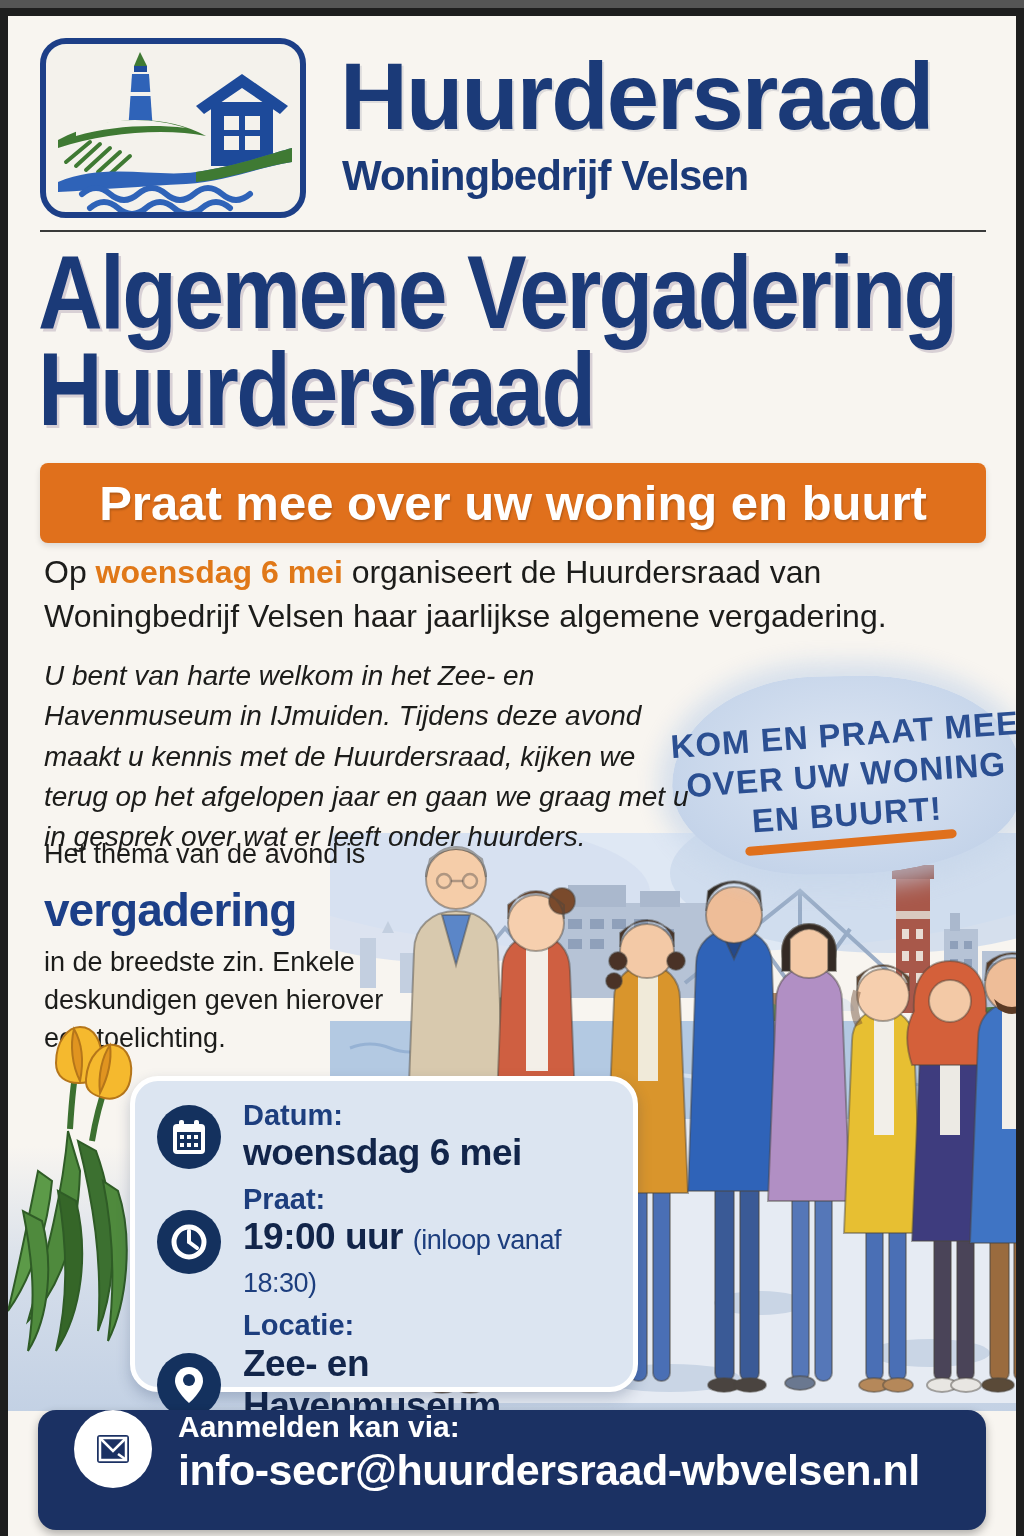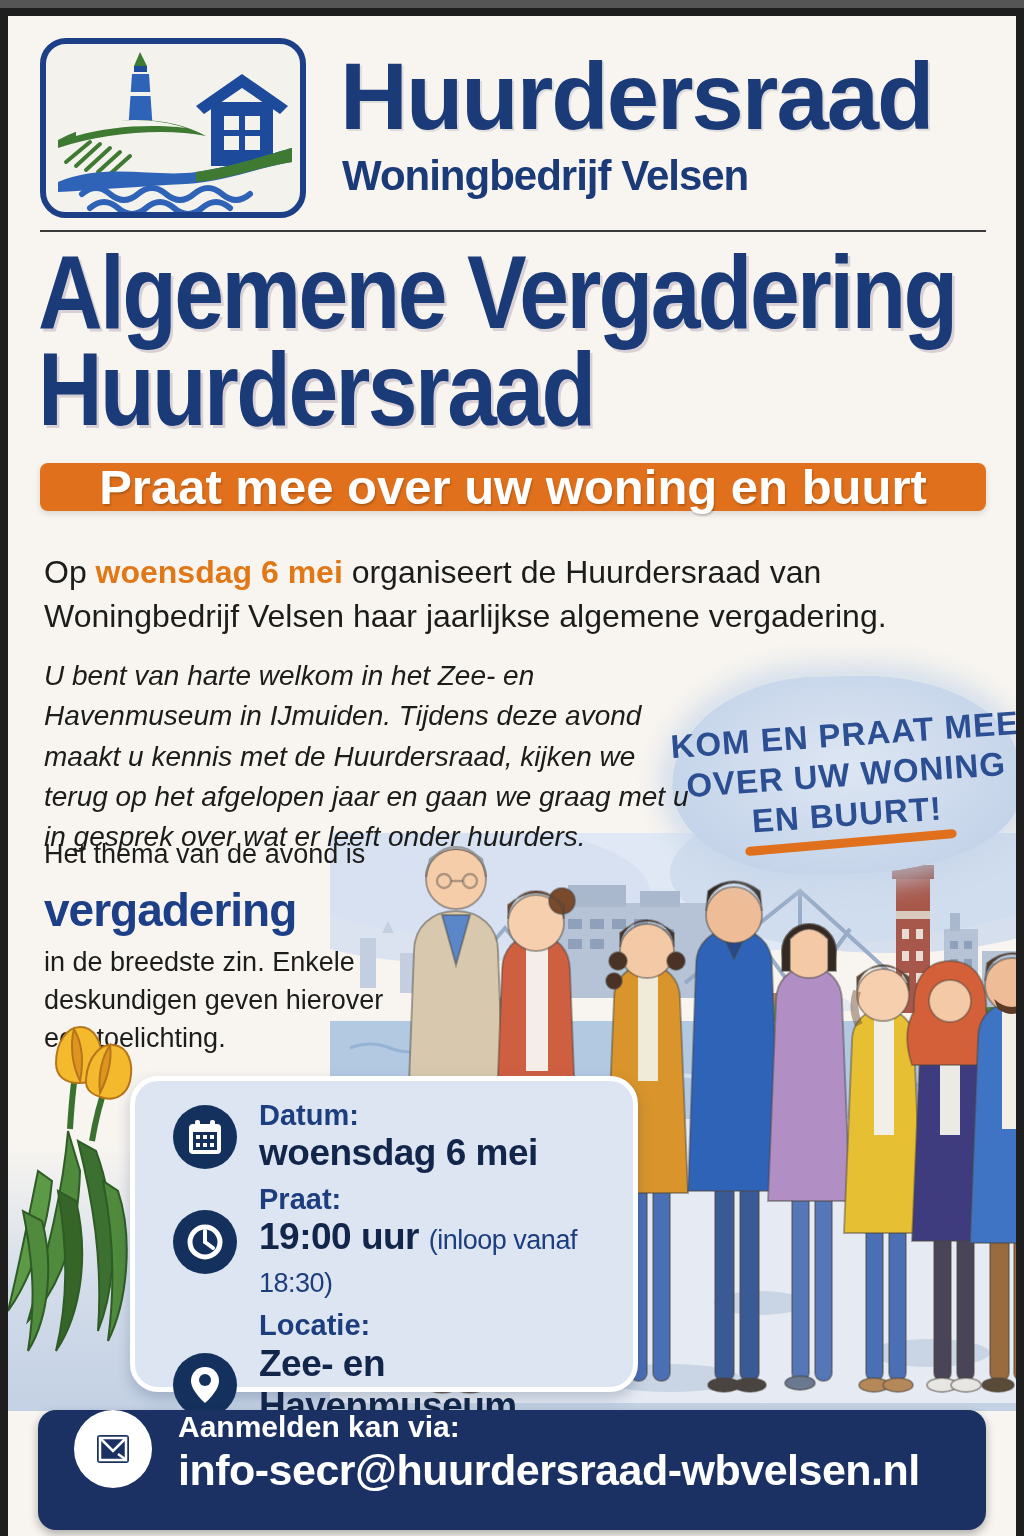--- a/index.html
+++ b/index.html
@@ -28,21 +28,21 @@
   }
   
   .main-title{
     position:absolute; left:30px; top:228px; width:1080px;
     font-size:104px; font-weight:bold; color:#1b3a78; line-height:.93; letter-spacing:-3px;
     transform:scaleX(.86); transform-origin:left top;
     text-shadow:3px 3px 0 rgba(70,45,95,.18);
   }
   
   .banner{
-    position:absolute; left:32px; top:447px; width:946px; height:48px;
+    position:absolute; left:32px; top:447px; width:946px; height:80px;
     background:#e0701c; border-radius:8px; display:flex; align-items:center; justify-content:center;
     box-shadow:0 3px 6px rgba(0,0,0,.12);
   }
   .banner span{
     color:#fff; font-weight:bold; font-size:49px; letter-spacing:0;
     text-shadow:1px 2px 2px rgba(0,0,0,.2);
   }
   
   .intro{
     position:absolute; left:36px; top:534px; width:920px; z-index:5;
@@ -83,21 +83,21 @@
   .groundwash{
     position:absolute; left:0; top:1130px; width:1008px; height:265px; z-index:0;
     background:linear-gradient(to bottom, rgba(200,214,232,0) 0%, rgba(197,211,231,.75) 55%, #c3d1e4 100%);
   }
   .tulips{ position:absolute; left:0; top:1005px; width:140px; height:345px; z-index:6; }
   
   .card{
     position:absolute; left:122px; top:1060px; width:508px; height:316px; z-index:6;
     background:#dce5f1; border:5px solid #ffffff; border-radius:28px;
     box-shadow:0 6px 14px rgba(40,60,100,.25);
-    padding:14px 38px; display:flex; flex-direction:column;
+    padding:14px 22px; display:flex; flex-direction:column;
   }
   .card-row{ display:flex; align-items:center; gap:22px; flex:1; padding:4px 0; }
   .icon-circle{
     width:64px; height:64px; border-radius:50%; background:#14315e; flex:0 0 64px;
     display:flex; align-items:center; justify-content:center;
   }
   .card-divider{ height:2px; background:#1d3e7e; margin:0 2px; }
   .card-label{ font-size:29px; font-weight:bold; color:#1d3e7e; line-height:1.15; }
   .card-value{ font-size:37px; font-weight:bold; color:#12254a; line-height:1.15; letter-spacing:-.5px;}
   .card-note{ font-size:27px; font-weight:normal; color:#1d3e7e; }

